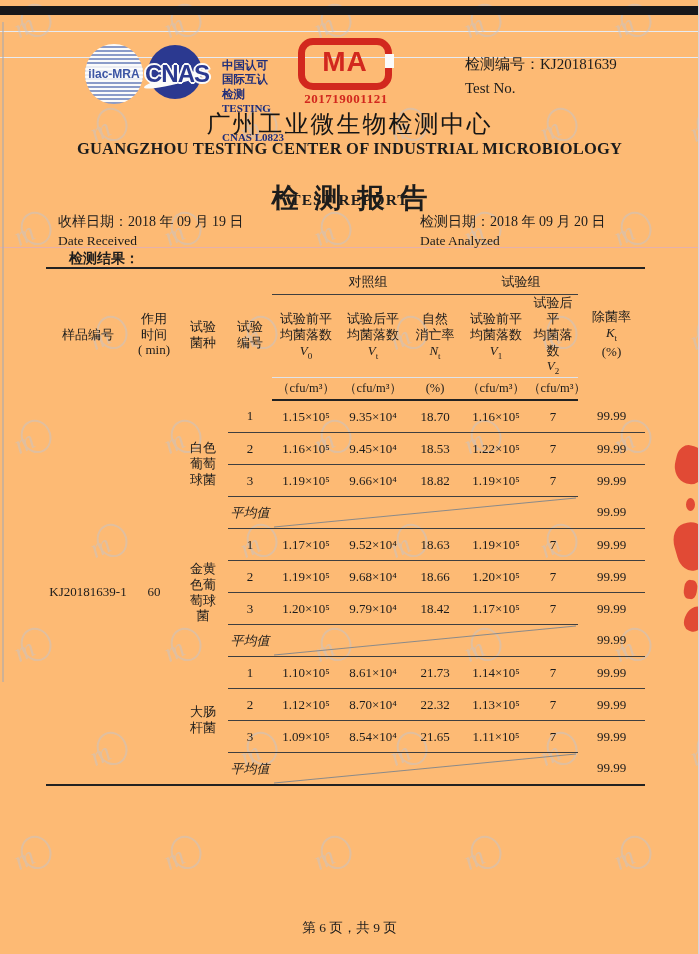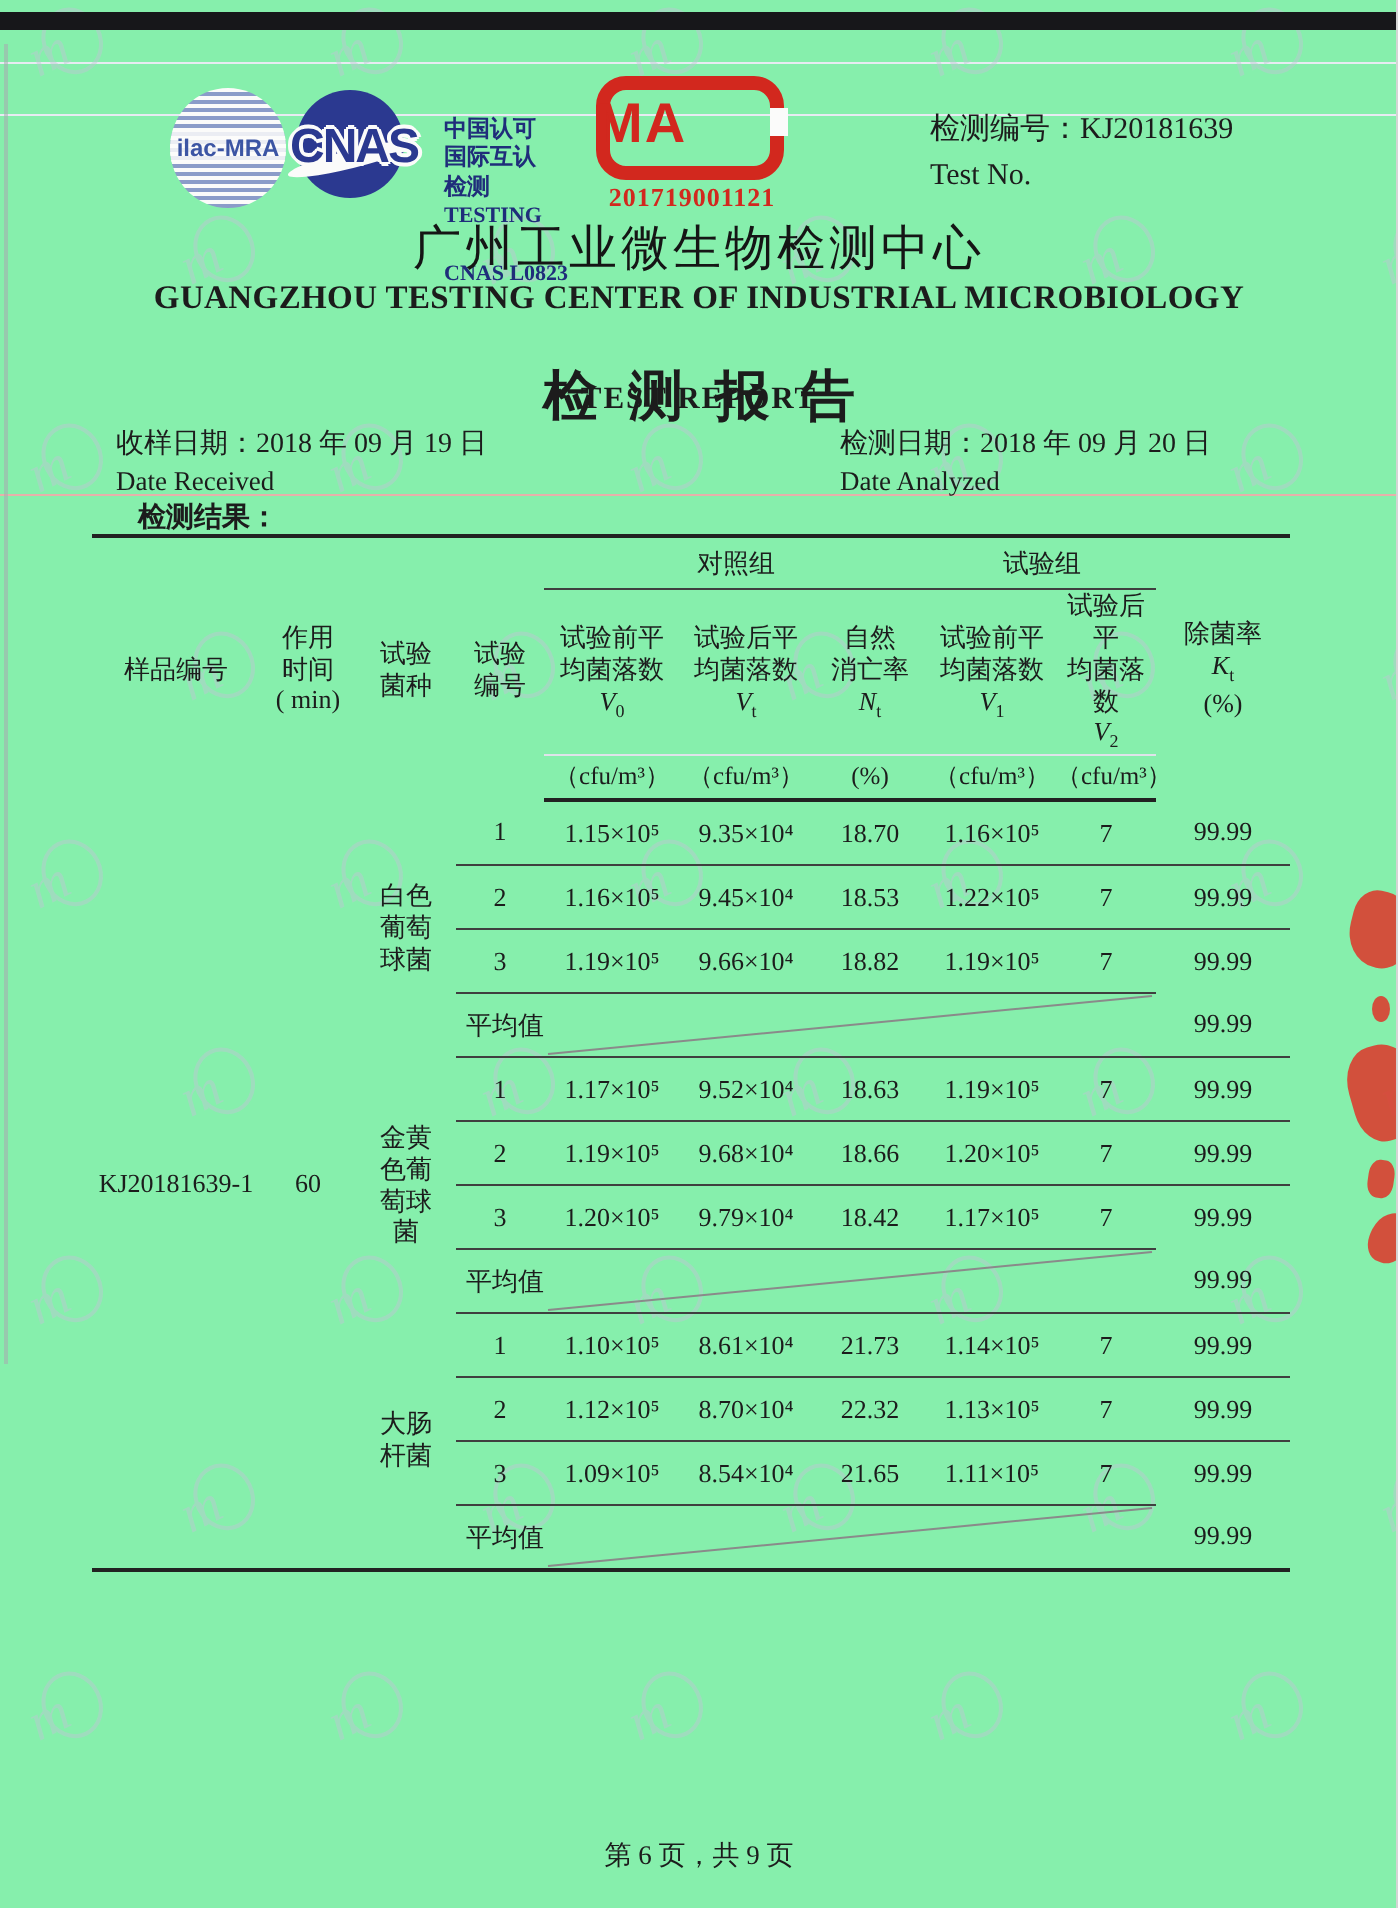--- a/index.html
+++ b/index.html
@@ -1,18 +1,18 @@
 <!DOCTYPE html>
 <html><head>
 <meta charset="utf-8">
 <style>
   html,body{margin:0;padding:0;background:#e8e8e8;}
   .page{
     position:relative;width:699px;height:954px;margin:0 auto;
-    background:#86efac;overflow:hidden;
+    background:#fdba74;overflow:hidden;
     font-family:"Liberation Serif","DejaVu Serif",serif;color:#1c1c1c;
   }
   
   .scan-top-bar{position:absolute;left:0;top:6px;width:699px;height:9px;background:#17171a;z-index:4;}
   .scan-left-line{position:absolute;left:2px;top:22px;width:2px;height:660px;background:#a7aab1;opacity:.55;z-index:4;}
   .scan-right-line{position:absolute;right:0;top:0;width:1px;height:954px;background:#d4d4d4;z-index:4;}
   .scan-streak{position:absolute;left:0;width:699px;height:1px;background:#e7ebf2;z-index:0;}
   .divider-pink{position:absolute;left:0;top:247px;width:699px;height:1px;background:#e6b1aa;z-index:2;}
   
   .wm-layer{position:absolute;left:0;top:0;width:699px;height:954px;z-index:0;pointer-events:none;}
@@ -36,21 +36,21 @@
     font:bold 24px "Liberation Sans",sans-serif;color:#2b3990;letter-spacing:-1px;
     text-shadow:-2px 0 0 #fbfbfa,2px 0 0 #fbfbfa,0 -2px 0 #fbfbfa,0 2px 0 #fbfbfa,
       -1px -1px 0 #fbfbfa,1px 1px 0 #fbfbfa,1px -1px 0 #fbfbfa,-1px 1px 0 #fbfbfa;}
   .acc{left:222px;top:43px;width:78px;color:#1f2d7a;
     font:bold 11.5px "Liberation Serif",serif;line-height:14.5px;white-space:pre-line;}
   .acc .en{font-size:11px;letter-spacing:0;}
   .cma{left:298px;top:38px;width:94px;height:52px;}
   .cma .box{position:absolute;left:0;top:0;width:94px;height:52px;box-sizing:border-box;
     border:7px solid #d2281e;border-radius:15px;}
   .cma .gap{position:absolute;right:-2px;top:16px;width:9px;height:14px;background:#fbfbfa;}
-  .cma .letters{position:absolute;left:0;top:8px;width:94px;text-align:left;
+  .cma .letters{position:absolute;left:0;top:8px;width:94px;text-align:center;
     font:bold 28px "Liberation Sans",sans-serif;color:#d2281e;letter-spacing:1px;}
   .cma-number{left:295px;top:91px;width:102px;text-align:center;
     font:bold 13px "Liberation Serif",serif;color:#d2281e;letter-spacing:.5px;}
   .testno{left:465px;top:55px;font-size:15px;}
   .testno .l2{margin-top:6px;}
   
   .center-cn{position:absolute;left:0;top:108px;width:699px;text-align:center;z-index:2;
     font-size:24px;letter-spacing:2px;color:#151515;}
   .center-en{position:absolute;left:0;top:139px;width:699px;text-align:center;z-index:2;
     font-weight:bold;font-size:16.5px;letter-spacing:.2px;}
@@ -73,21 +73,21 @@
   .pre{white-space:pre-line;}
   .hr1 th{height:25px;}
   .hr1 th.grp{border-bottom:1px solid #3f3f3f;}
   .hr2 th{height:50px;}
   .hr3 th{height:21px;font-size:12.5px;border-top:1px solid #dfe3ea;border-bottom:2px solid #222;}
   .sym{display:block;font-size:13px;}
   .sym i{font-style:italic;}
   .sym sub{font-size:9px;}
   tr.dr td{height:31px;}
   td.b{border-bottom:1px solid #3f3f3f;}
-  td.al{text-align:right;white-space:nowrap;}
+  td.al{text-align:center;white-space:nowrap;font-style:italic;}
   td.diagc{position:relative;}
   .diag{display:block;width:100%;height:31px;}
   .continued{position:absolute;left:0;top:750px;width:699px;text-align:center;z-index:2;
     font-size:13px;letter-spacing:.5px;}
   .footer{position:absolute;left:0;top:919px;width:699px;text-align:center;z-index:2;font-size:13.5px;}
   
   .stamp{position:absolute;right:0;top:446px;width:56px;height:200px;z-index:3;}
   .stamp span{position:absolute;background:#dd3a2c;opacity:.88;}
   .sb1{right:-8px;top:0;width:32px;height:38px;border-radius:35% 55% 45% 50%;transform:rotate(14deg);}
   .sb2{right:4px;top:52px;width:9px;height:13px;border-radius:50%;}

